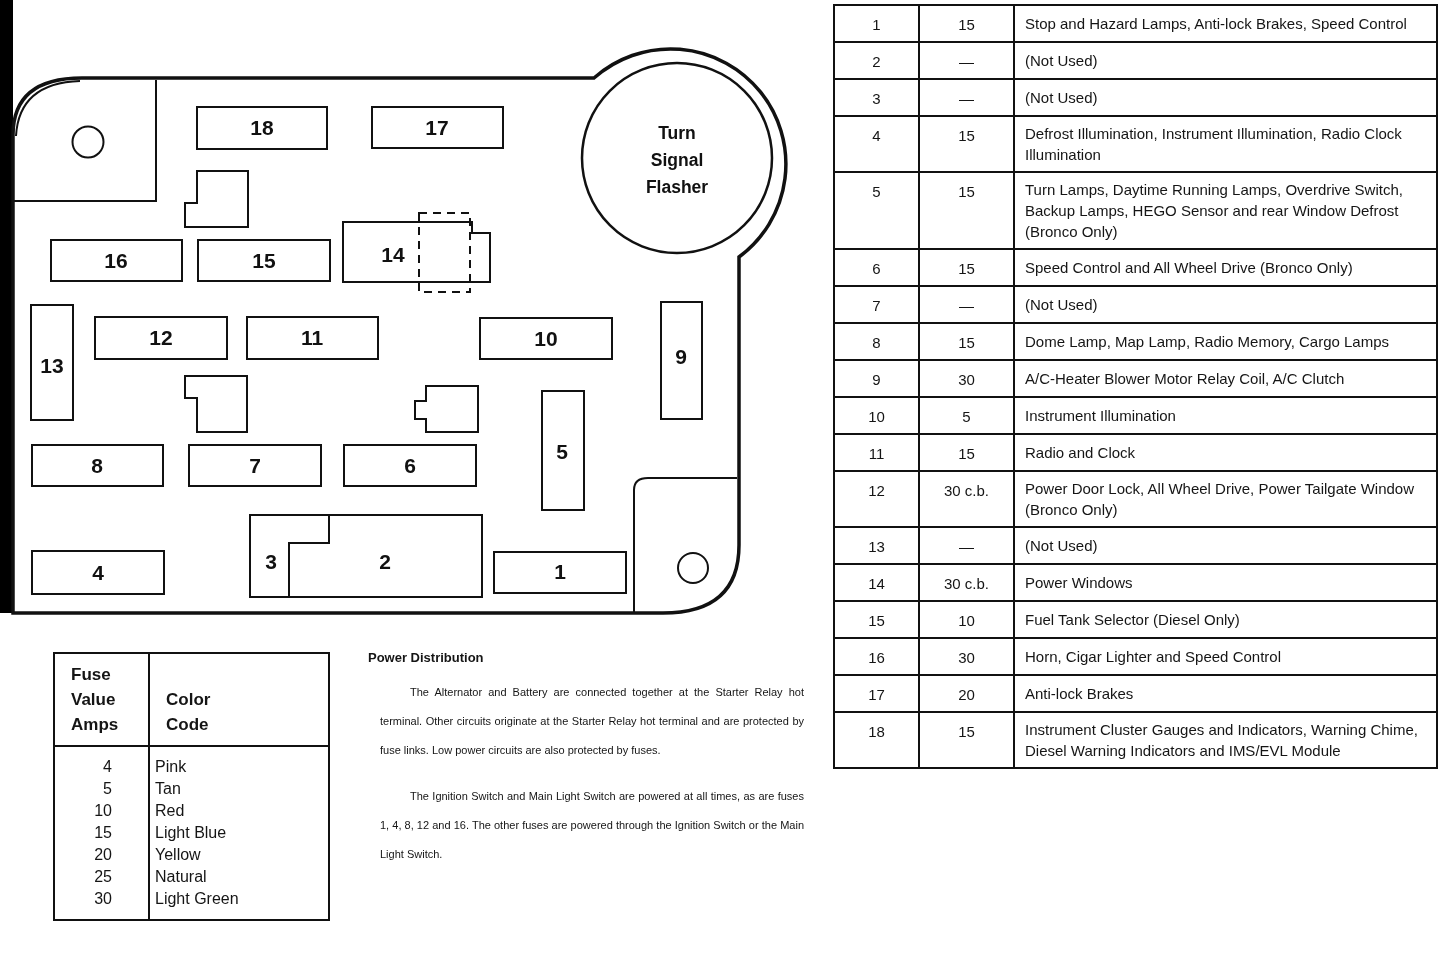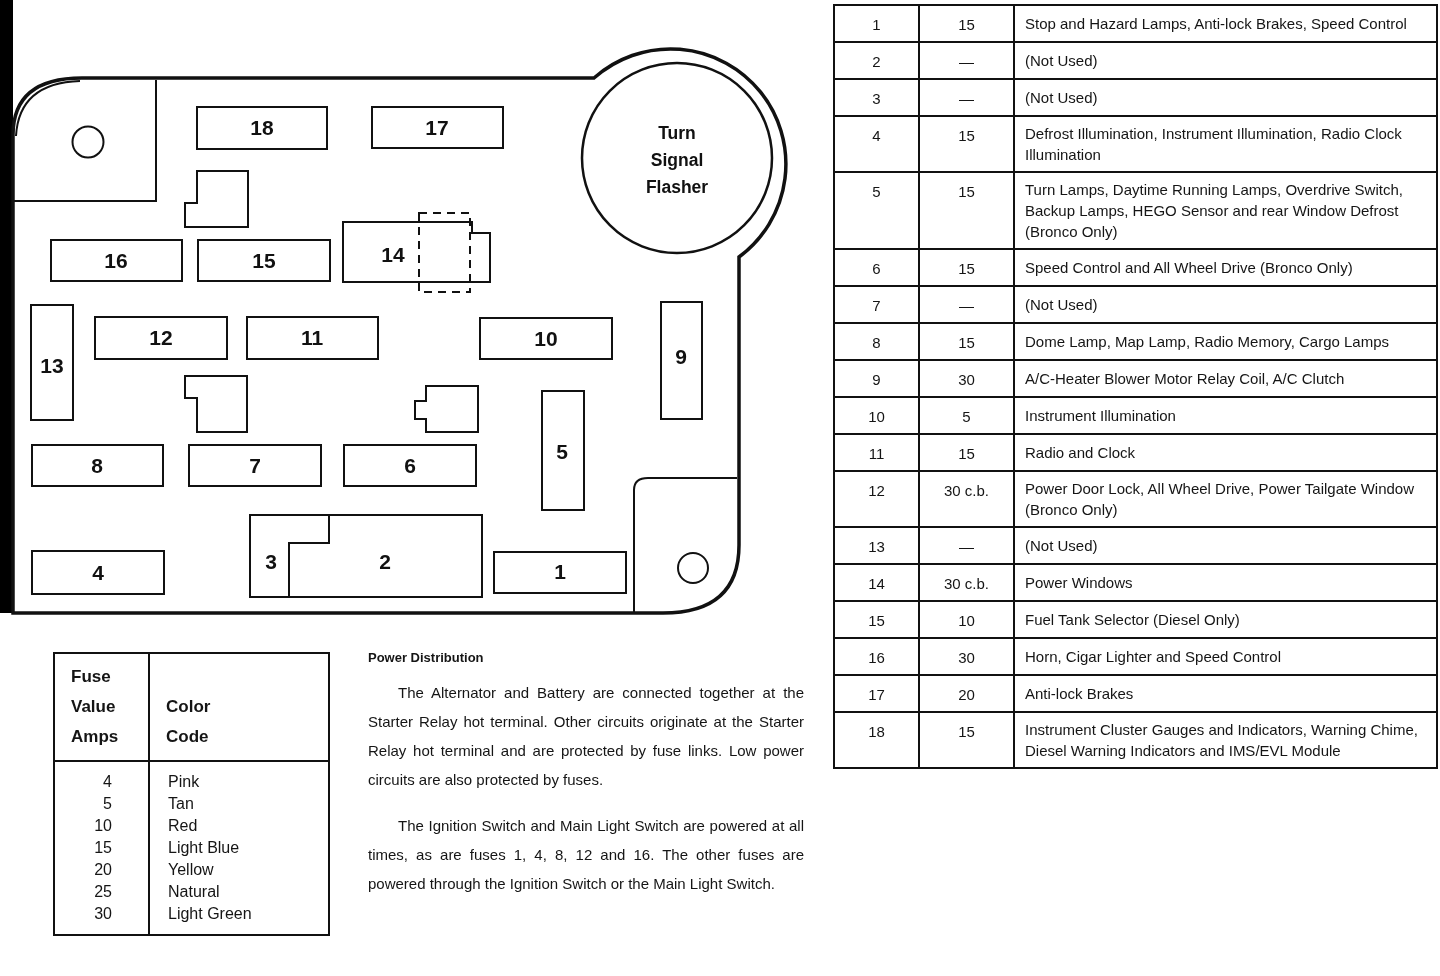--- a/index.html
+++ b/index.html
@@ -15,29 +15,29 @@
   table.circuits th, table.circuits td{border:2px solid #111;vertical-align:middle;}
   table.circuits th{font-size:17px;font-weight:bold;padding:6px 4px;text-align:center;line-height:22px;}
   table.circuits td{font-size:15px;line-height:21px;padding:6px 10px;}
   table.circuits td.c-pos, table.circuits td.c-amps{text-align:center;padding:6px 2px;vertical-align:top;padding-top:8px;}
   table.circuits td.c-circ{text-align:left;}
 
   
   table.colorcode{position:absolute;left:53px;top:652px;width:275px;border-collapse:collapse;table-layout:fixed;}
   table.colorcode th, table.colorcode td{border:2.5px solid #111;}
   table.colorcode th{font-size:17px;font-weight:bold;text-align:left;vertical-align:bottom;
-        padding:8px 0 8px 16px;line-height:30px;white-space:pre-line;}
+        padding:8px 0 8px 16px;line-height:25px;white-space:pre-line;}
   table.colorcode td{font-size:16px;line-height:22px;padding:9px 0;white-space:pre-line;vertical-align:top;}
   table.colorcode td.amps{text-align:right;padding-right:36px;}
-  table.colorcode td.colors{text-align:left;padding-left:18px;}
+  table.colorcode td.colors{text-align:left;padding-left:5px;}
 
   
   .powerdist{position:absolute;left:368px;top:650px;width:436px;}
   .powerdist h3{margin:0;font-size:13px;font-weight:bold;}
-  .powerdist p{margin:13px 0 0 0;font-size:15px;line-height:29px;text-align:justify;text-indent:30px;}
+  .powerdist p{margin:13px 0 0 12px;font-size:11px;line-height:29px;text-align:justify;text-indent:30px;}
   .powerdist p + p{margin-top:17px;}
 </style>
 </head>
 <body>
 
 <div class="page">
 
   <svg width="820" height="630" viewBox="0 0 820 630" style="position:absolute;left:0;top:0;">
 
     <rect x="0" y="0" width="13" height="613" fill="#000"></rect>

